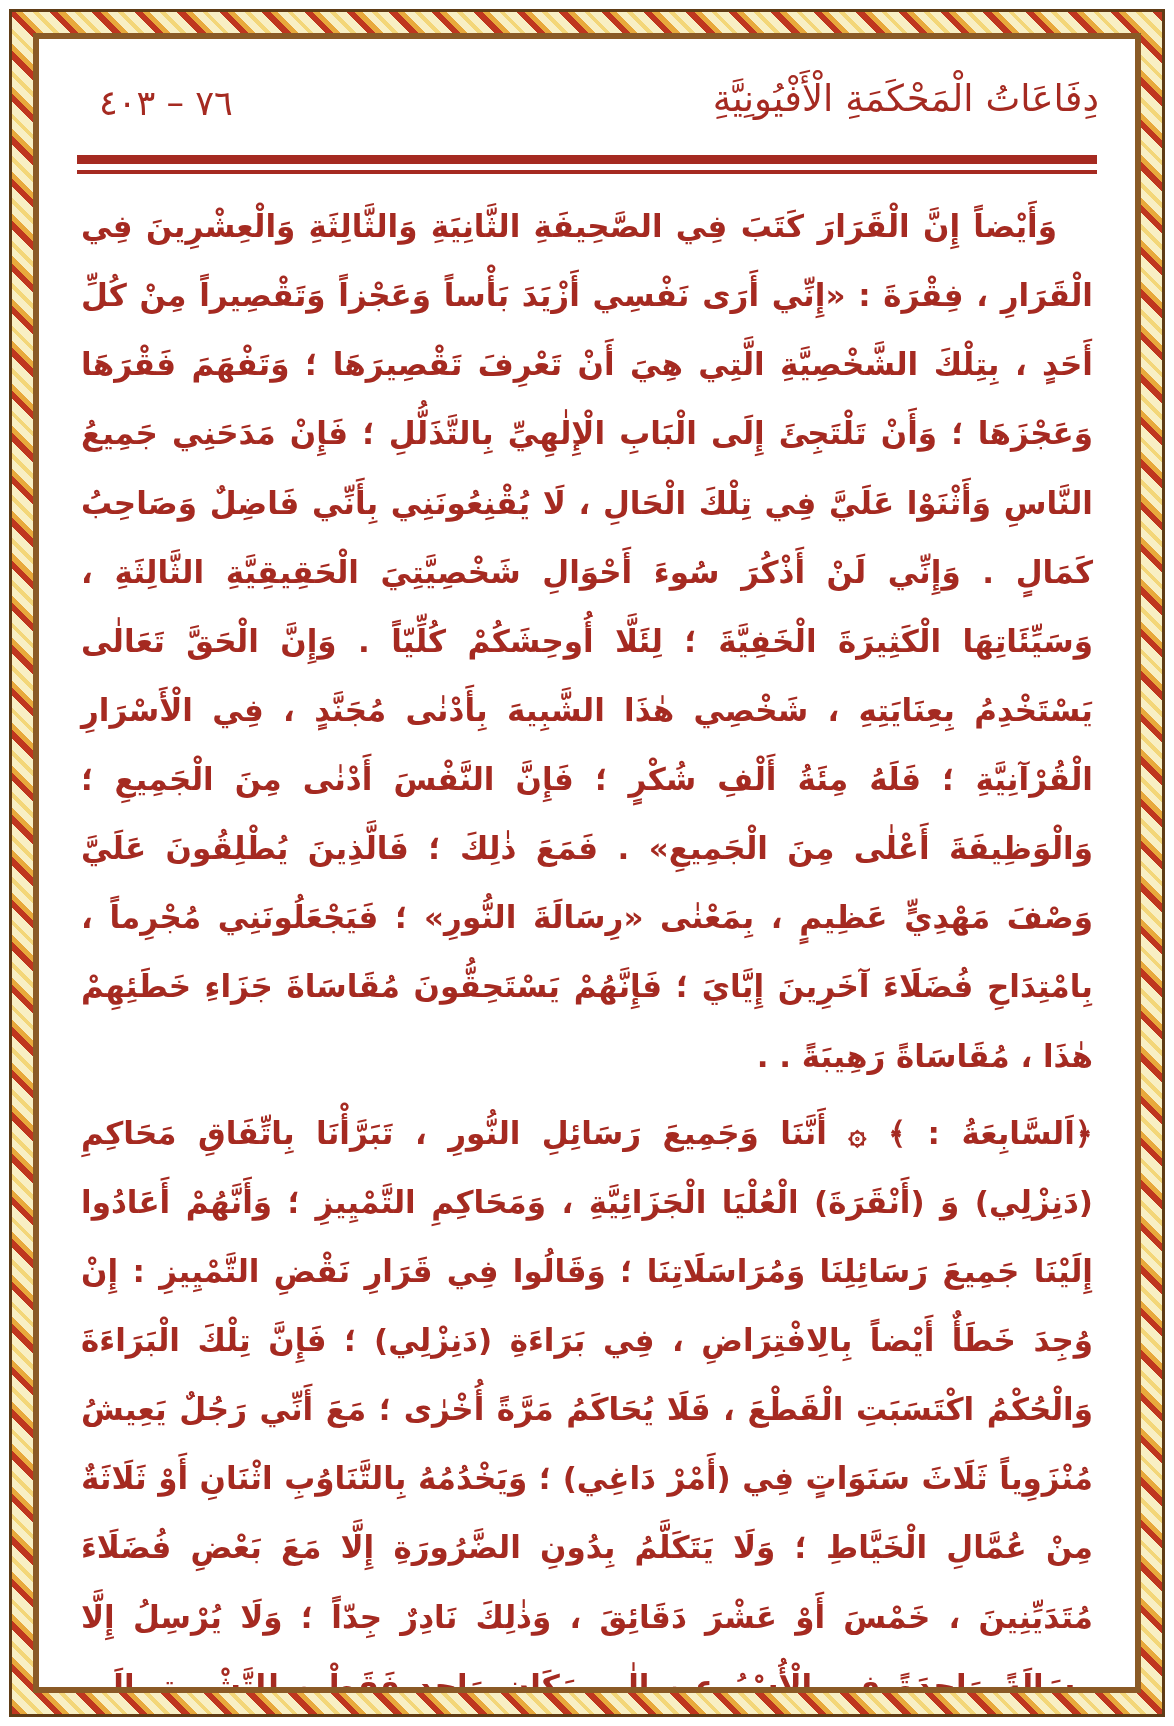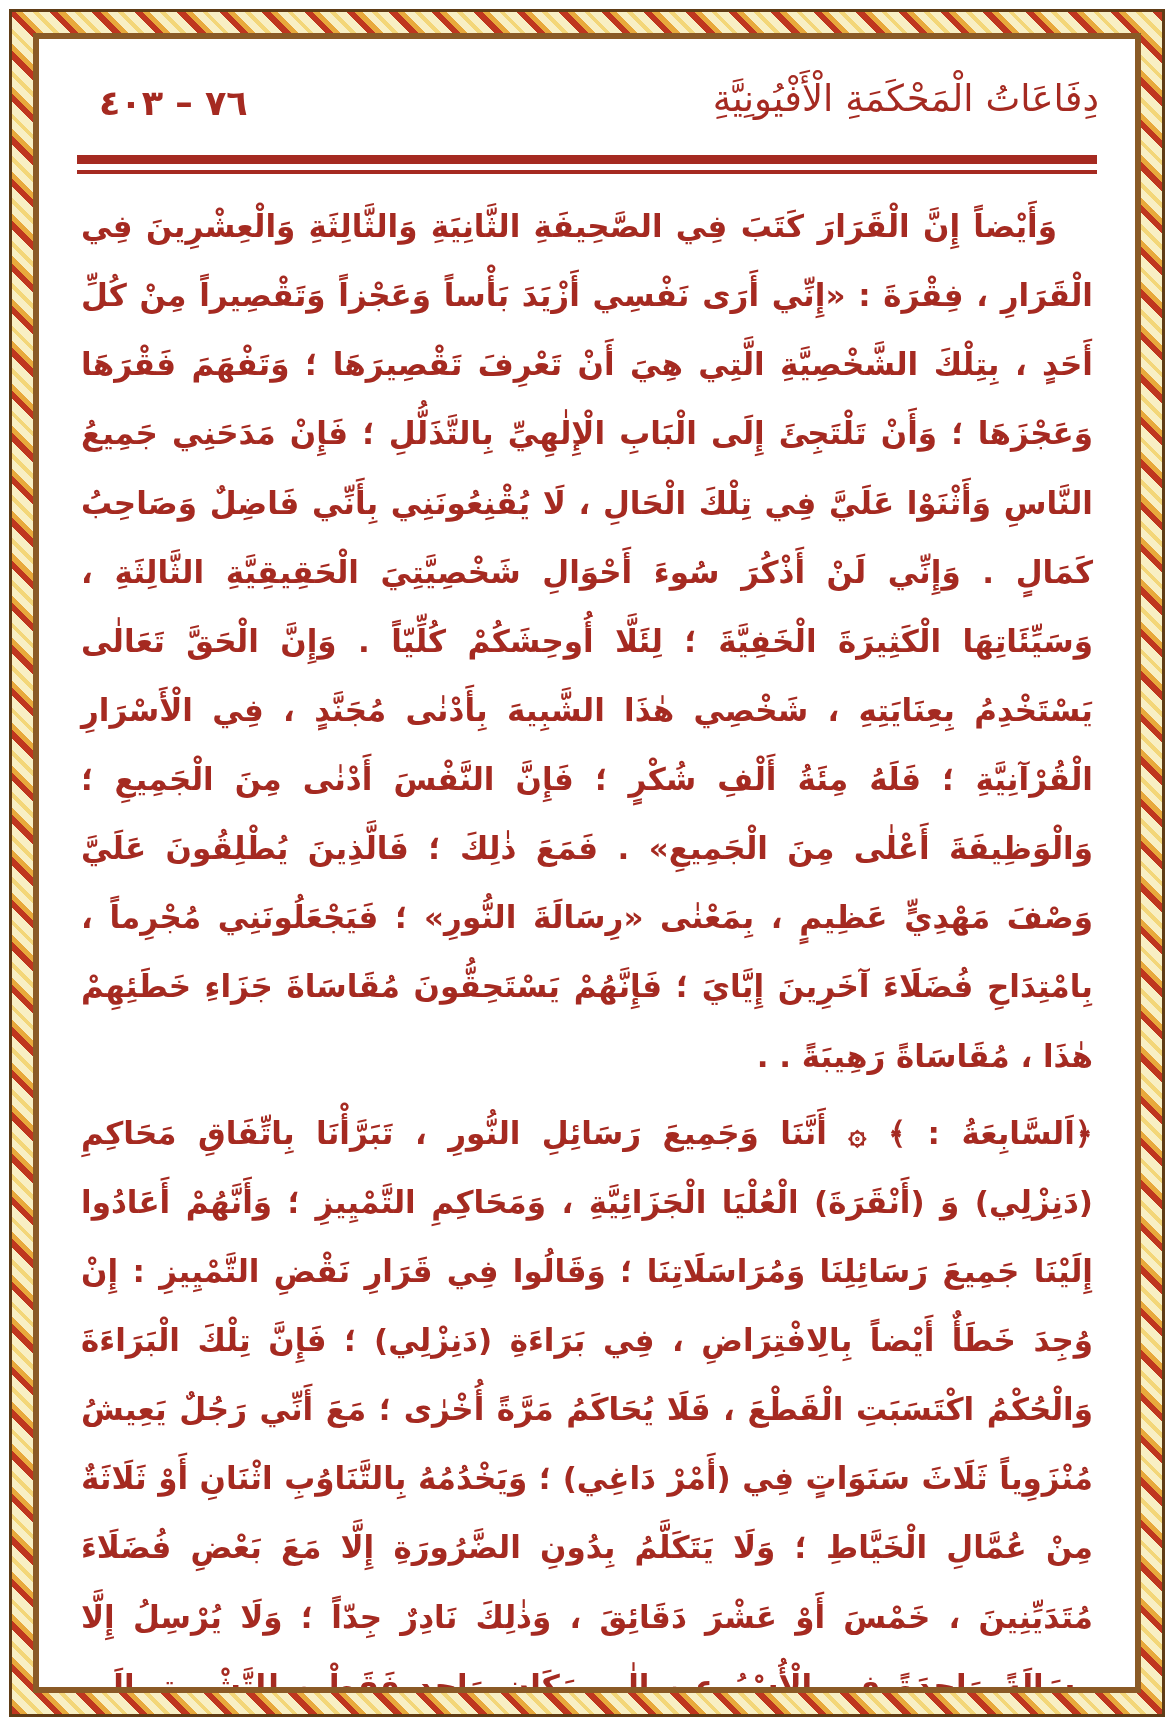--- a/index.html
+++ b/index.html
@@ -53,21 +53,21 @@
     font-size: 37px;
     font-weight: normal;
     padding-top: 12px;
     letter-spacing: 0;
   }
   .page-num {
     position: absolute;
     left: 24px;
     top: 18px;
     font-size: 35px;
-    font-weight: bold;
+    font-weight: normal;
     white-space: nowrap;
   }
   .divider {
     color: #a52a21;
     border-top: 9px solid;
     border-bottom: 4px solid;
     height: 6px;
     margin: 4px 2px 10px 2px;
   }
   .body {

